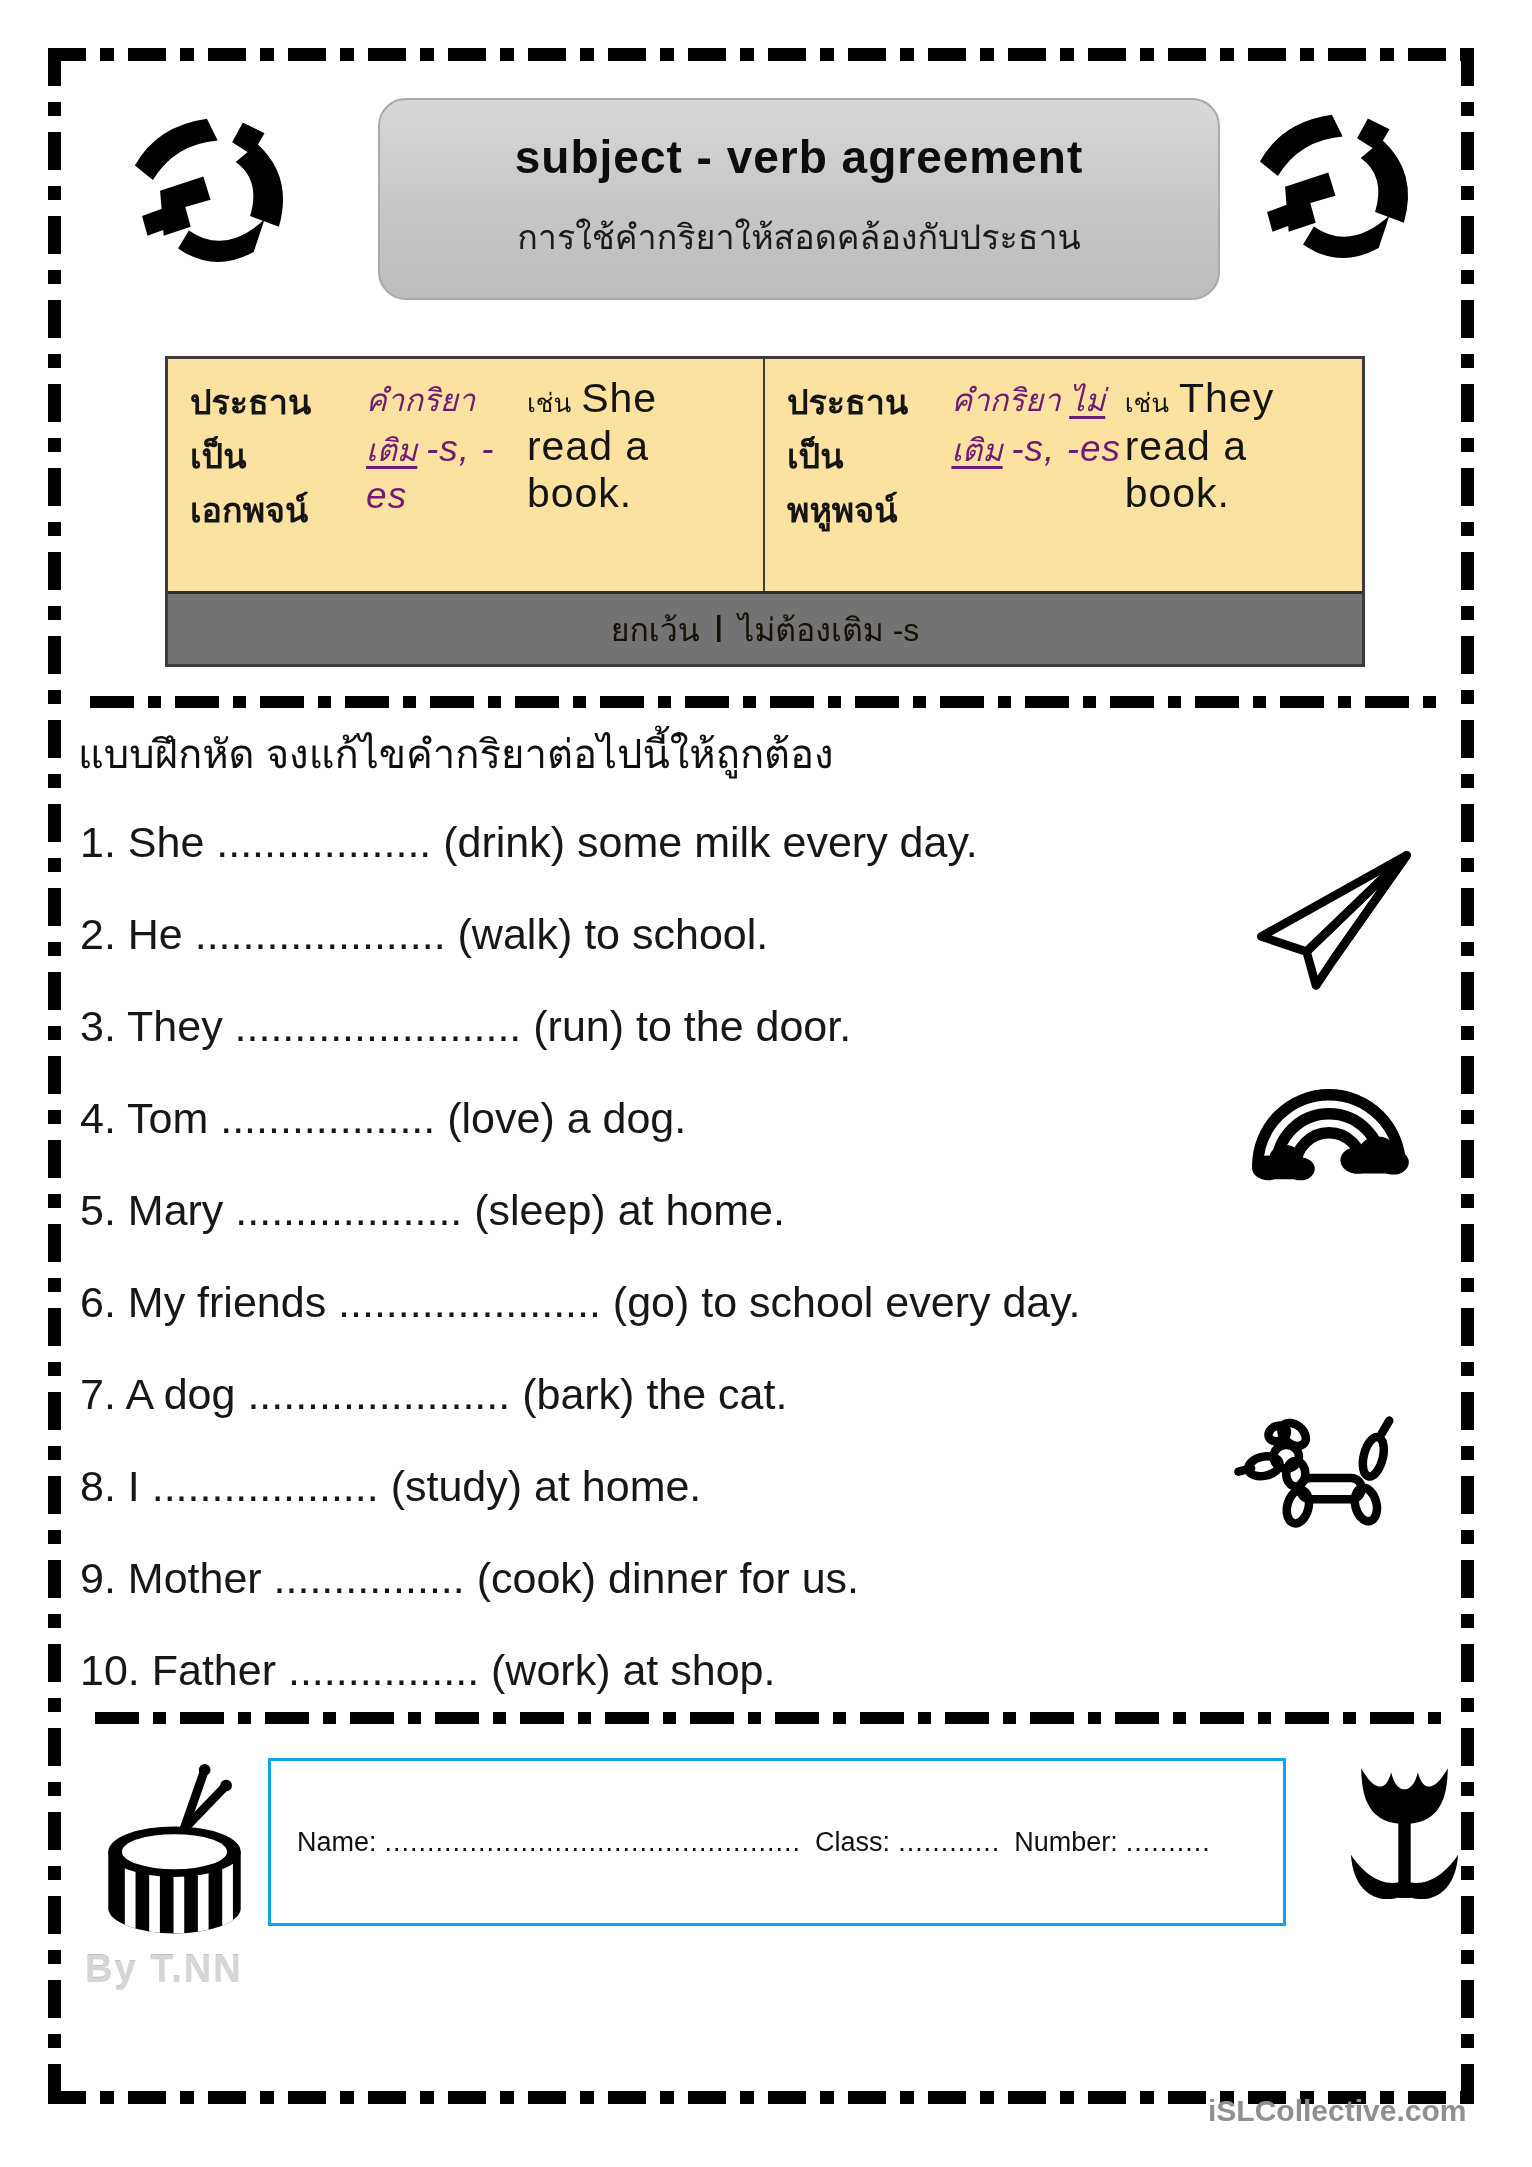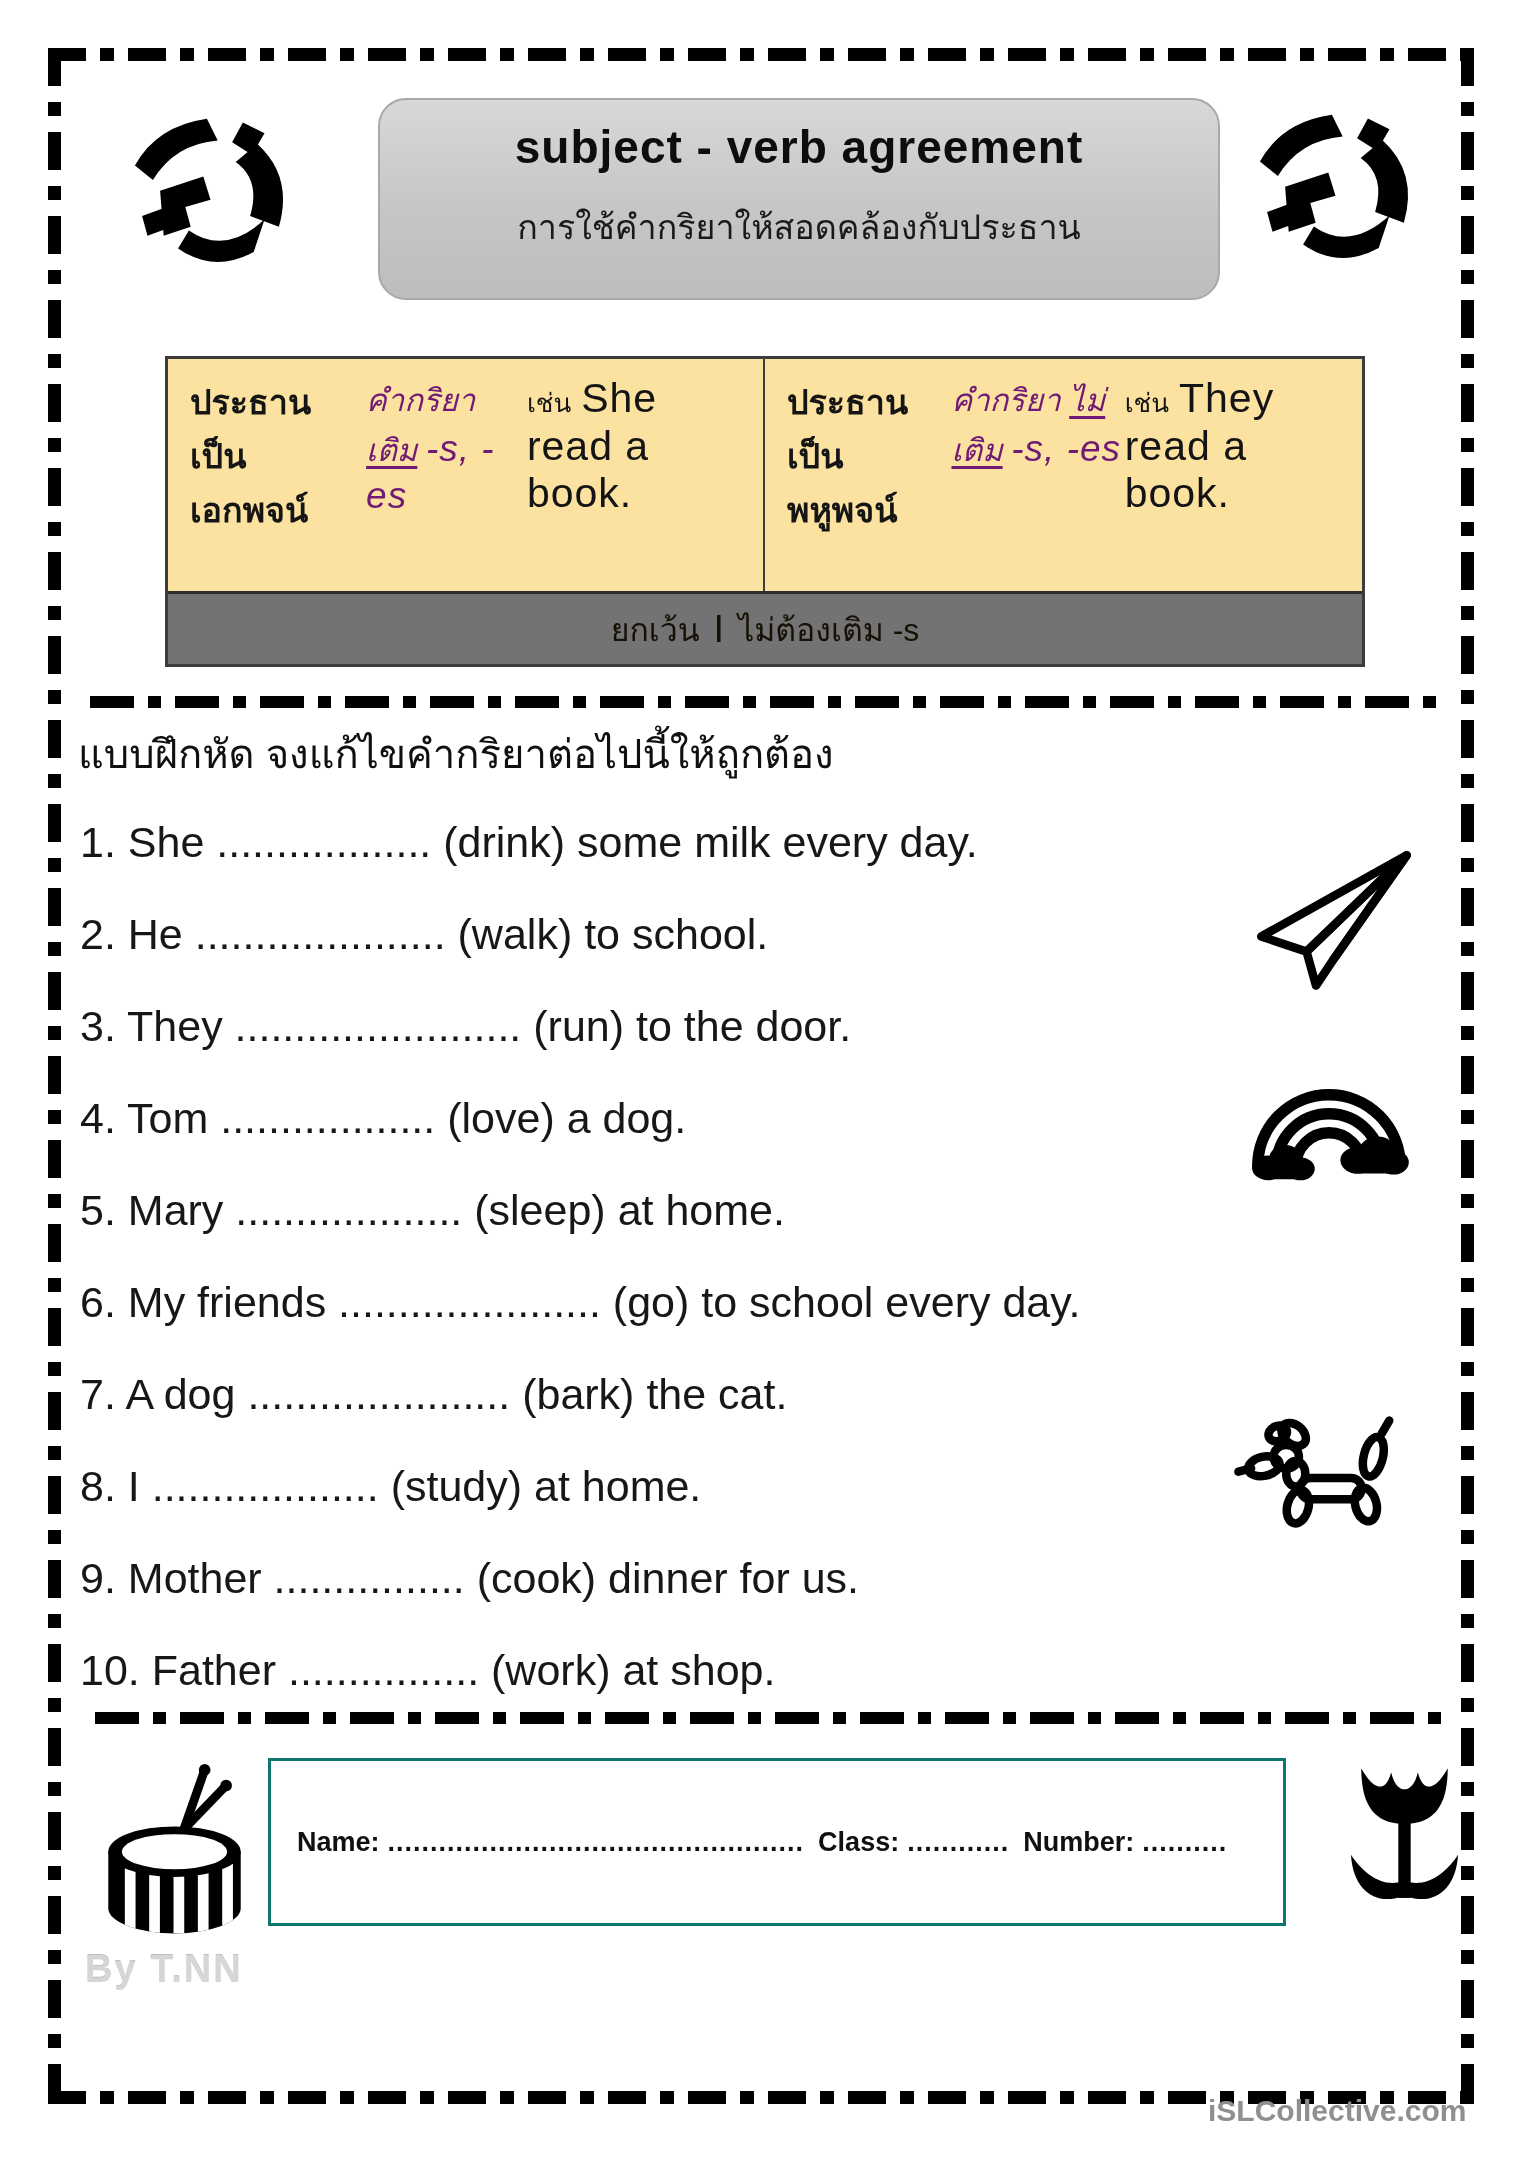--- a/index.html
+++ b/index.html
@@ -16,21 +16,21 @@
     background:repeating-linear-gradient(180deg,#000 0 38px,transparent 38px 54px,#000 54px 68px,transparent 68px 84px);}
   .b-left{left:48px;}
   .b-right{left:1461px;}
 
   
   .title-box{
     position:absolute;left:378px;top:98px;width:838px;height:198px;
     border-radius:28px;background:linear-gradient(180deg,#d8d8d8 0%,#c6c6c6 55%,#bdbdbd 100%);
     border:2px solid #a9a9a9;text-align:center;
   }
-  .title-main{margin-top:20px;font-size:46px;font-weight:bold;letter-spacing:1px;color:#0d0d0d;}
+  .title-main{margin-top:30px;font-size:46px;font-weight:bold;letter-spacing:1px;color:#0d0d0d;}
   .title-sub{margin-top:26px;font-size:34px;color:#1a1a1a;}
   .corner-icon{position:absolute;}
 
   
   .rules-table{
     position:absolute;left:165px;top:356px;width:1200px;
     border:3px solid #3c3c3c;box-sizing:border-box;background:#fbe2a0;
   }
   .cells{display:flex;}
   .cell{width:50%;height:232px;box-sizing:border-box;padding:16px 22px 14px 22px;
@@ -56,22 +56,22 @@
   .sep2{left:95px;top:1712px;width:1360px;}
 
   
   .instruction{position:absolute;left:78px;top:722px;font-size:40px;color:#101010;}
   .ex-list{position:absolute;left:80px;top:818px;width:1210px;}
   .ex-item{height:92px;font-size:43px;color:#171717;white-space:nowrap;}
 
   
   .name-box{
     position:absolute;left:268px;top:1758px;width:1018px;height:168px;box-sizing:border-box;
-    border:3px solid #0f766e;background:#fff;display:flex;align-items:center;
-    padding:16px 26px;font-size:27px;font-weight:bold;color:#101010;white-space:nowrap;overflow:hidden;
+    border:3px solid #0ea5e9;background:#fff;display:flex;align-items:center;
+    padding:16px 26px;font-size:27px;font-weight:normal;color:#101010;white-space:nowrap;overflow:hidden;
   }
   .name-box span{display:inline-block;}
   .lbl{margin-right:8px;}
   .dots{margin-right:14px;letter-spacing:1px;}
   .credit{position:absolute;left:85px;top:1948px;font-size:38px;font-weight:bold;
     color:#d6d6d6;letter-spacing:2px;text-shadow:0 1px 0 #ffffff,0 -1px 0 #c0c0c0;}
   .watermark{position:absolute;left:1208px;top:2094px;font-size:30px;font-weight:bold;color:#8f8f8f;z-index:6;}
 </style>
 </head>
 <body>

